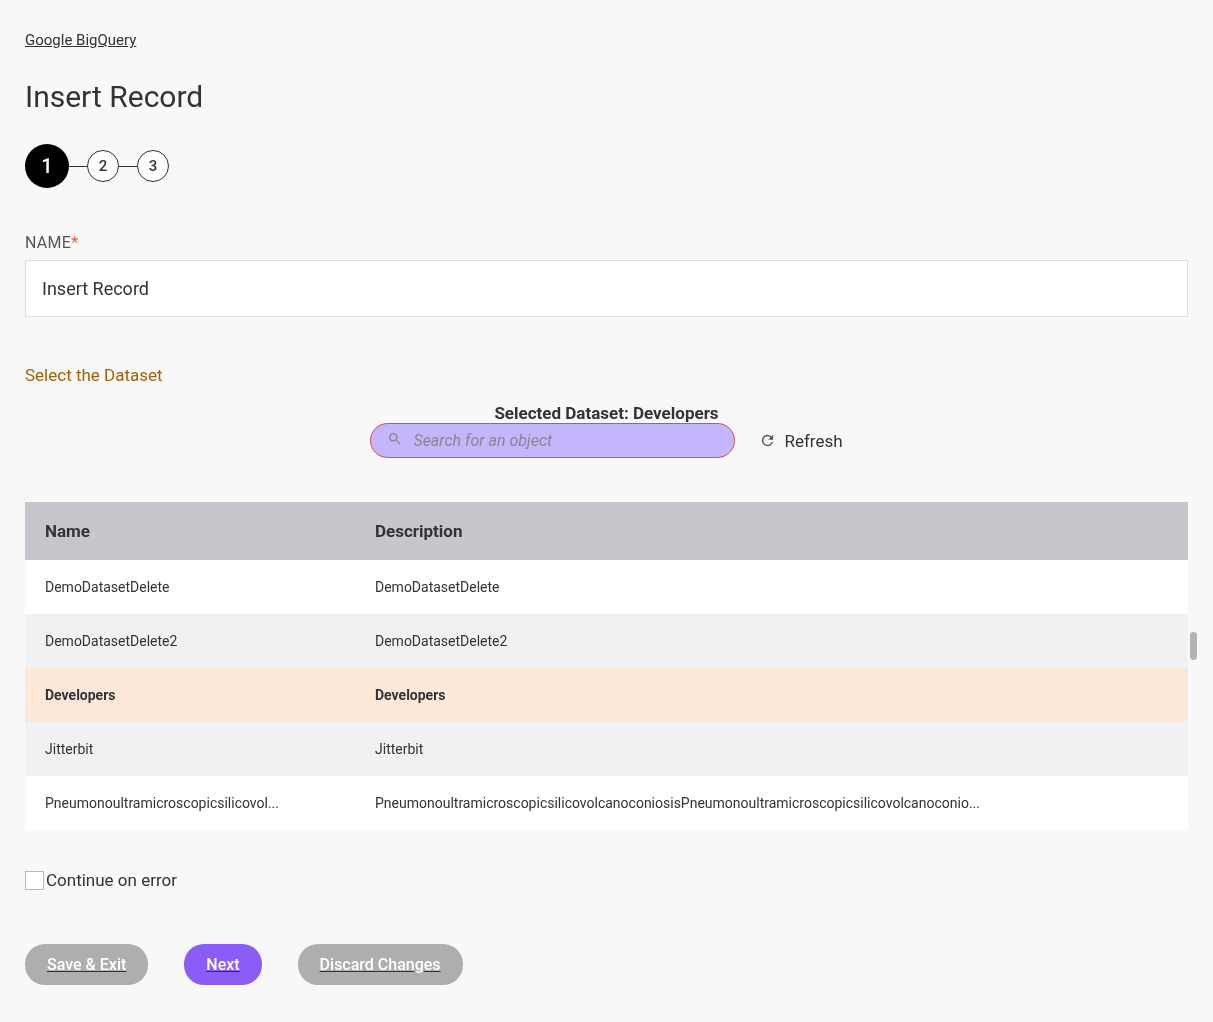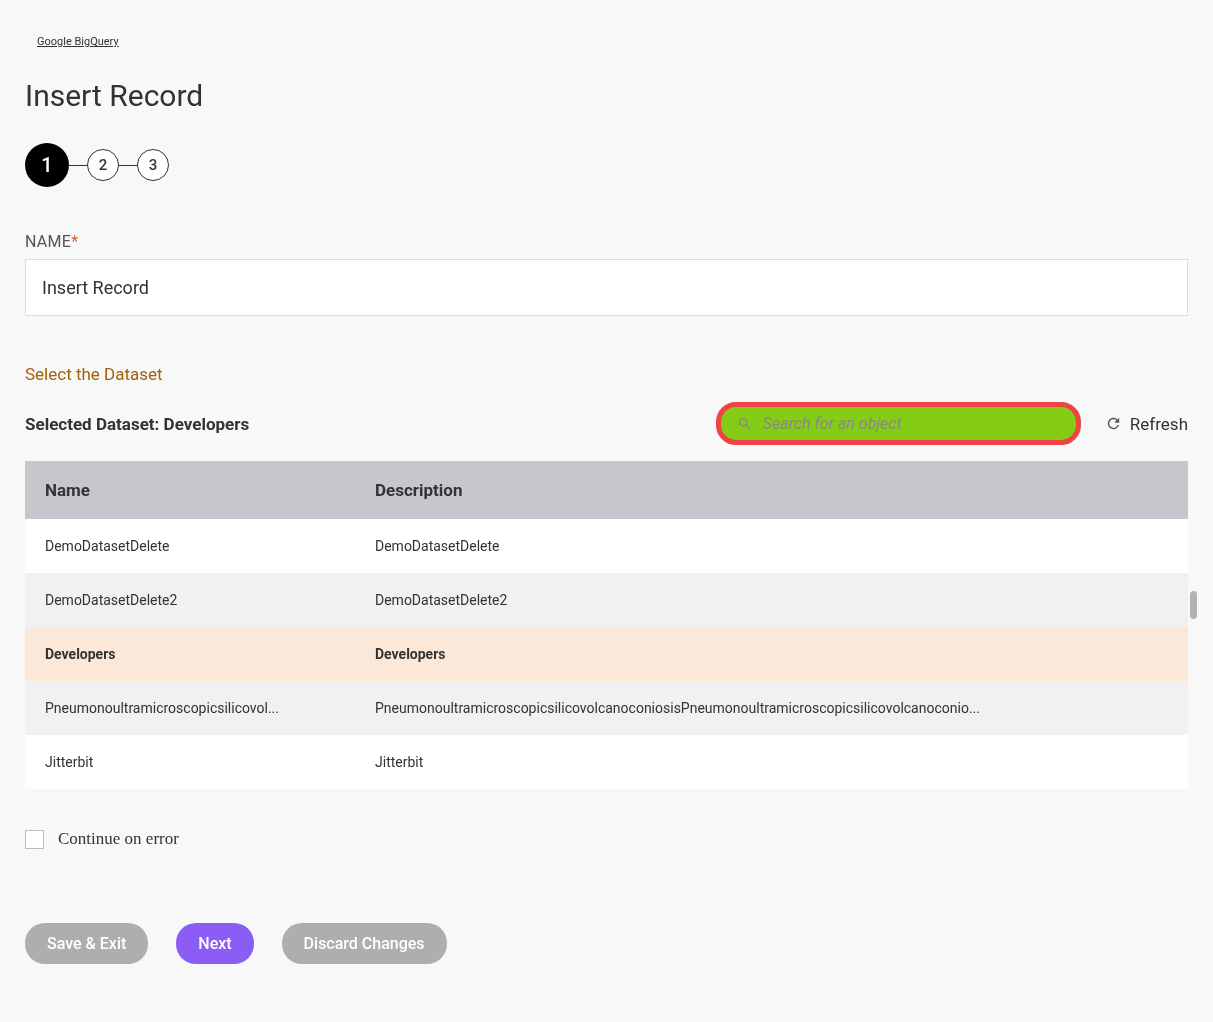--- a/index.html
+++ b/index.html
@@ -8,27 +8,26 @@
       padding: 0;
     }
     body {
       font-family: -apple-system, BlinkMacSystemFont, "Segoe UI", Roboto, Helvetica, Arial, sans-serif;
       background: #f8f8f9;
       color: #333;
       padding: 30px 25px;
       width: 1213px;
     }
     .breadcrumb {
-      font-size: 11px;
+      font-size: 15px;
       color: #333;
       text-decoration: underline;
       margin-bottom: 30px;
       display: inline-block;
       cursor: pointer;
-      margin-left: 12px;
     }
     .page-title {
       font-size: 30px;
       font-weight: 400;
       color: #333;
       margin-bottom: 30px;
     }
     .stepper {
       display: flex;
       align-items: center;
@@ -96,37 +95,37 @@
       font-style: italic;
       color: #333;
     }
     .hint-text .bold {
       font-weight: 700;
     }
     .controls-row {
       display: flex;
       justify-content: space-between;
       align-items: center;
-      margin-bottom: 16px;
+      margin-bottom: 44px;
+      flex-direction: column;
     }
     .selected-dataset {
       font-size: 17px;
       font-weight: 700;
       color: #333;
     }
     .right-controls {
       display: flex;
       align-items: center;
       gap: 24px;
     }
     .search-wrapper {
       display: flex;
-      align-items: center;
-      background: #84cc16;
-      border: 5px solid #ef4444;
+      background: #c4b5fd;
+      border: 1px solid #ef4444;
       border-radius: 20px;
       padding: 7px 16px;
       width: 365px;
     }
     .search-wrapper svg {
       flex-shrink: 0;
       margin-right: 10px;
       fill: #888;
     }
     .search-input {
@@ -205,38 +204,38 @@
       position: absolute;
       top: 70px;
       width: 7px;
       height: 28px;
       background: #b3b3b3;
       border-radius: 4px;
     }
     .checkbox-row {
       display: flex;
       align-items: center;
-      gap: 14px;
-      margin-bottom: 74px;
-      font-family: Liberation Serif, serif;
+      gap: 2px;
+      margin-bottom: 54px;
     }
     .checkbox {
       width: 19px;
       height: 19px;
       border: 1px solid #bbb;
       background: #fff;
       cursor: pointer;
     }
     .checkbox-label {
       font-size: 17px;
       color: #333;
     }
     .button-row {
       display: flex;
-      gap: 28px;
+      gap: 36px;
+      text-decoration: underline;
     }
     .btn {
       padding: 11px 22px;
       border: none;
       border-radius: 20px;
       font-size: 16px;
       font-weight: 500;
       cursor: pointer;
       font-family: inherit;
     }
@@ -308,26 +307,26 @@
         </tr>
         <tr>
           <td>DemoDatasetDelete2</td>
           <td>DemoDatasetDelete2</td>
         </tr>
         <tr class="selected">
           <td>Developers</td>
           <td>Developers</td>
         </tr>
         <tr>
+          <td>Jitterbit</td>
+          <td>Jitterbit</td>
+        </tr>
+        <tr>
           <td>Pneumonoultramicroscopicsilicovol...</td>
           <td>PneumonoultramicroscopicsilicovolcanoconiosisPneumonoultramicroscopicsilicovolcanoconio...</td>
-        </tr>
-        <tr>
-          <td>Jitterbit</td>
-          <td>Jitterbit</td>
         </tr>
       </tbody>
   </table>
   <div class="scroll-track">
     <div class="scroll-thumb"></div>
   </div>
 </div>
 
 <div class="checkbox-row">
   <div class="checkbox"></div>

